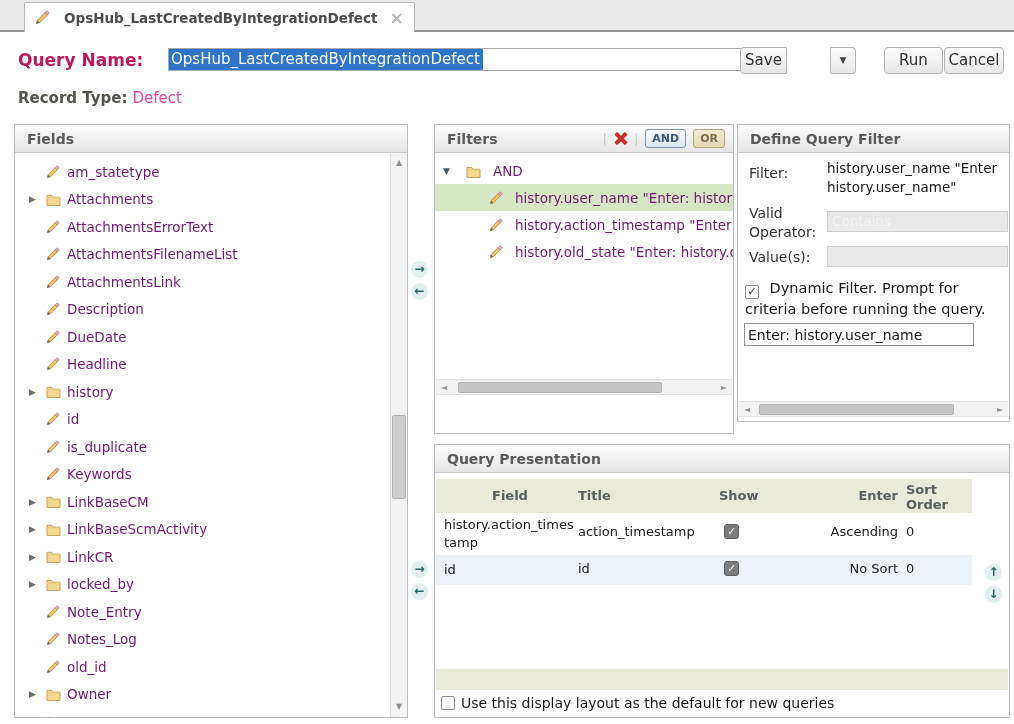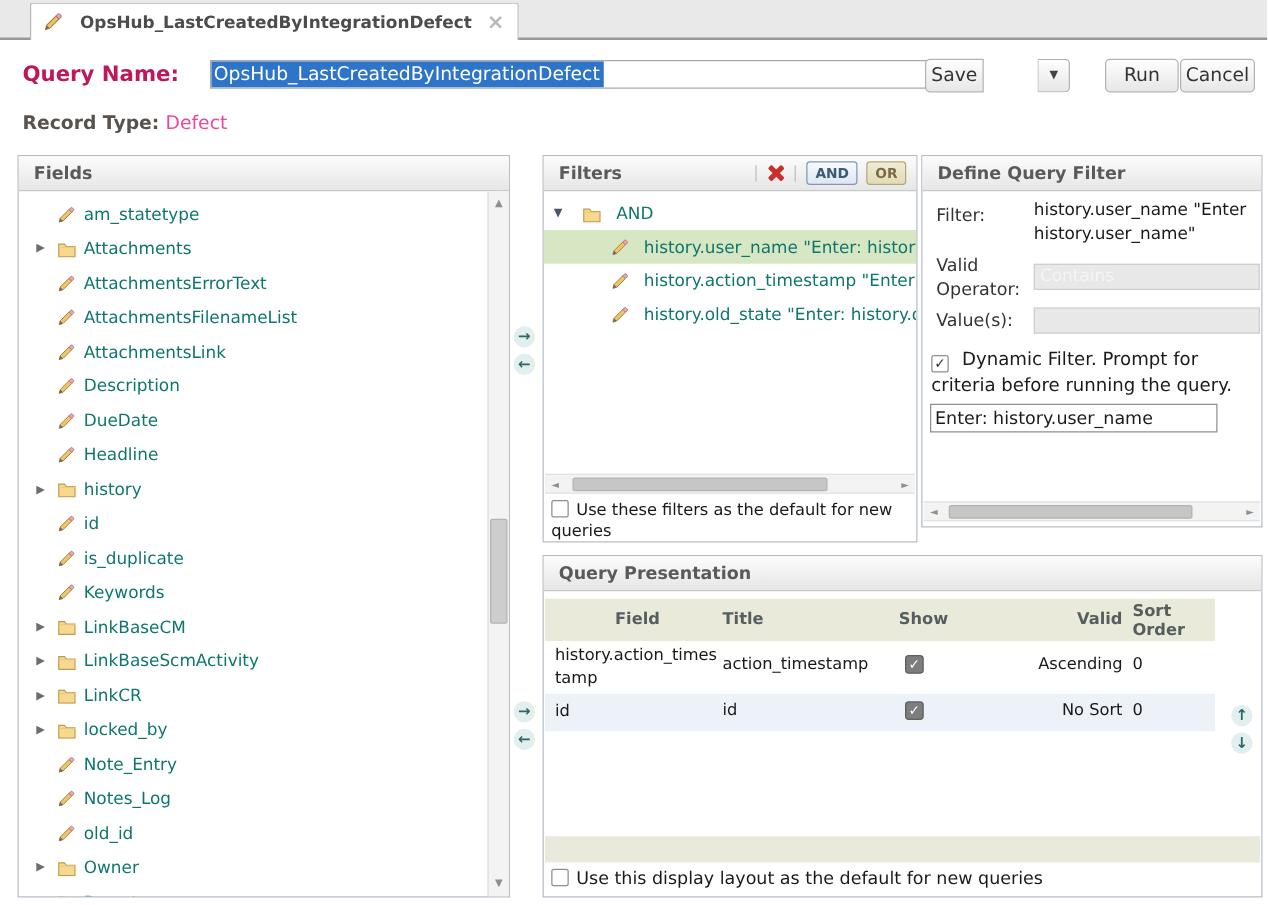--- a/index.html
+++ b/index.html
@@ -36,21 +36,21 @@
   #filters-panel { left:434px; top:124px; width:300px; height:310px; }
   #define-panel { left:737px; top:124px; width:273px; height:298px; }
   #pres-panel { left:434px; top:444px; width:576px; height:274px; }
 
   
   .fields-body { position:absolute; left:0; top:28px; right:17px; bottom:0; overflow:hidden; padding-top:5px; }
   .trow { height:27.5px; display:flex; align-items:center; padding-left:14px; }
   .twisty { width:17px; font-size:9px; color:#6d6d6d; flex:none; }
   .twisty.open { color:#46586e; }
   .ticon { width:21px; flex:none; display:flex; align-items:center; }
-  .tlabel { font-size:13.5px; color:#0f766e; white-space:nowrap; }
+  .tlabel { font-size:13.5px; color:#701a75; white-space:nowrap; }
 
   
   .vscroll { position:absolute; right:0; top:28px; bottom:0; width:17px; background:#f3f3f3; border-left:1px solid #dedede; }
   .sbtn { position:absolute; left:0; width:16px; height:16px; font-size:8px; color:#8f8f8f; text-align:center; line-height:16px; }
   .sbtn.top { top:2px; } .sbtn.bottom { bottom:2px; }
   .vthumb { position:absolute; left:1px; width:14px; top:262px; height:84px; background:#cdcdcd; border:1px solid #b3b3b3; border-radius:2px; }
 
   
   .fhead-group { margin-left:auto; display:flex; align-items:center; gap:7px; }
   .hsep { color:#c4c4c4; font-size:13px; }
@@ -439,23 +439,20 @@
             </svg>
           </span>
         <span class="tlabel">history.old_state "Enter: history.ol</span>
       </div>
     </div>
     <div class="hscroll" id="filters-hscroll">
       <div class="hbtn left">◄</div>
       <div class="hthumb"></div>
       <div class="hbtn right">►</div>
     </div>
-    <div class="chk-line">
-      <span class="cb light"></span><span>Use these filters as the default for new queries</span>
-    </div>
   </div>
 
   <div class="panel" id="define-panel">
     <div class="phead">
       <span class="ptitle">Define Query Filter</span>
     </div>
     <span class="dlabel" style="top:40px;">Filter:</span>
     <div class="dval" style="top:34px;">
       <div>history.user_name "Enter</div>
       <div>history.user_name"</div>
@@ -476,21 +473,21 @@
   </div>
 
   <div class="panel" id="pres-panel">
     <div class="phead">
       <span class="ptitle">Query Presentation</span>
     </div>
     <div class="thead">
       <span class="th c-field">Field</span>
       <span class="th c-title">Title</span>
       <span class="th c-show">Show</span>
-      <span class="th c-sort">Valid</span>
+      <span class="th c-sort">Enter</span>
       <span class="th c-order">Sort Order</span>
     </div>
     <div class="prow" id="prow-0">
       <span class="pc pc-field">history.action_timestamp</span>
       <span class="pc pc-title">action_timestamp</span>
       <span class="pc pc-show cb dark">✓</span>
       <span class="pc pc-sort">Ascending</span>
       <span class="pc pc-order">0</span>
     </div>
     <div class="prow" id="prow-1">

